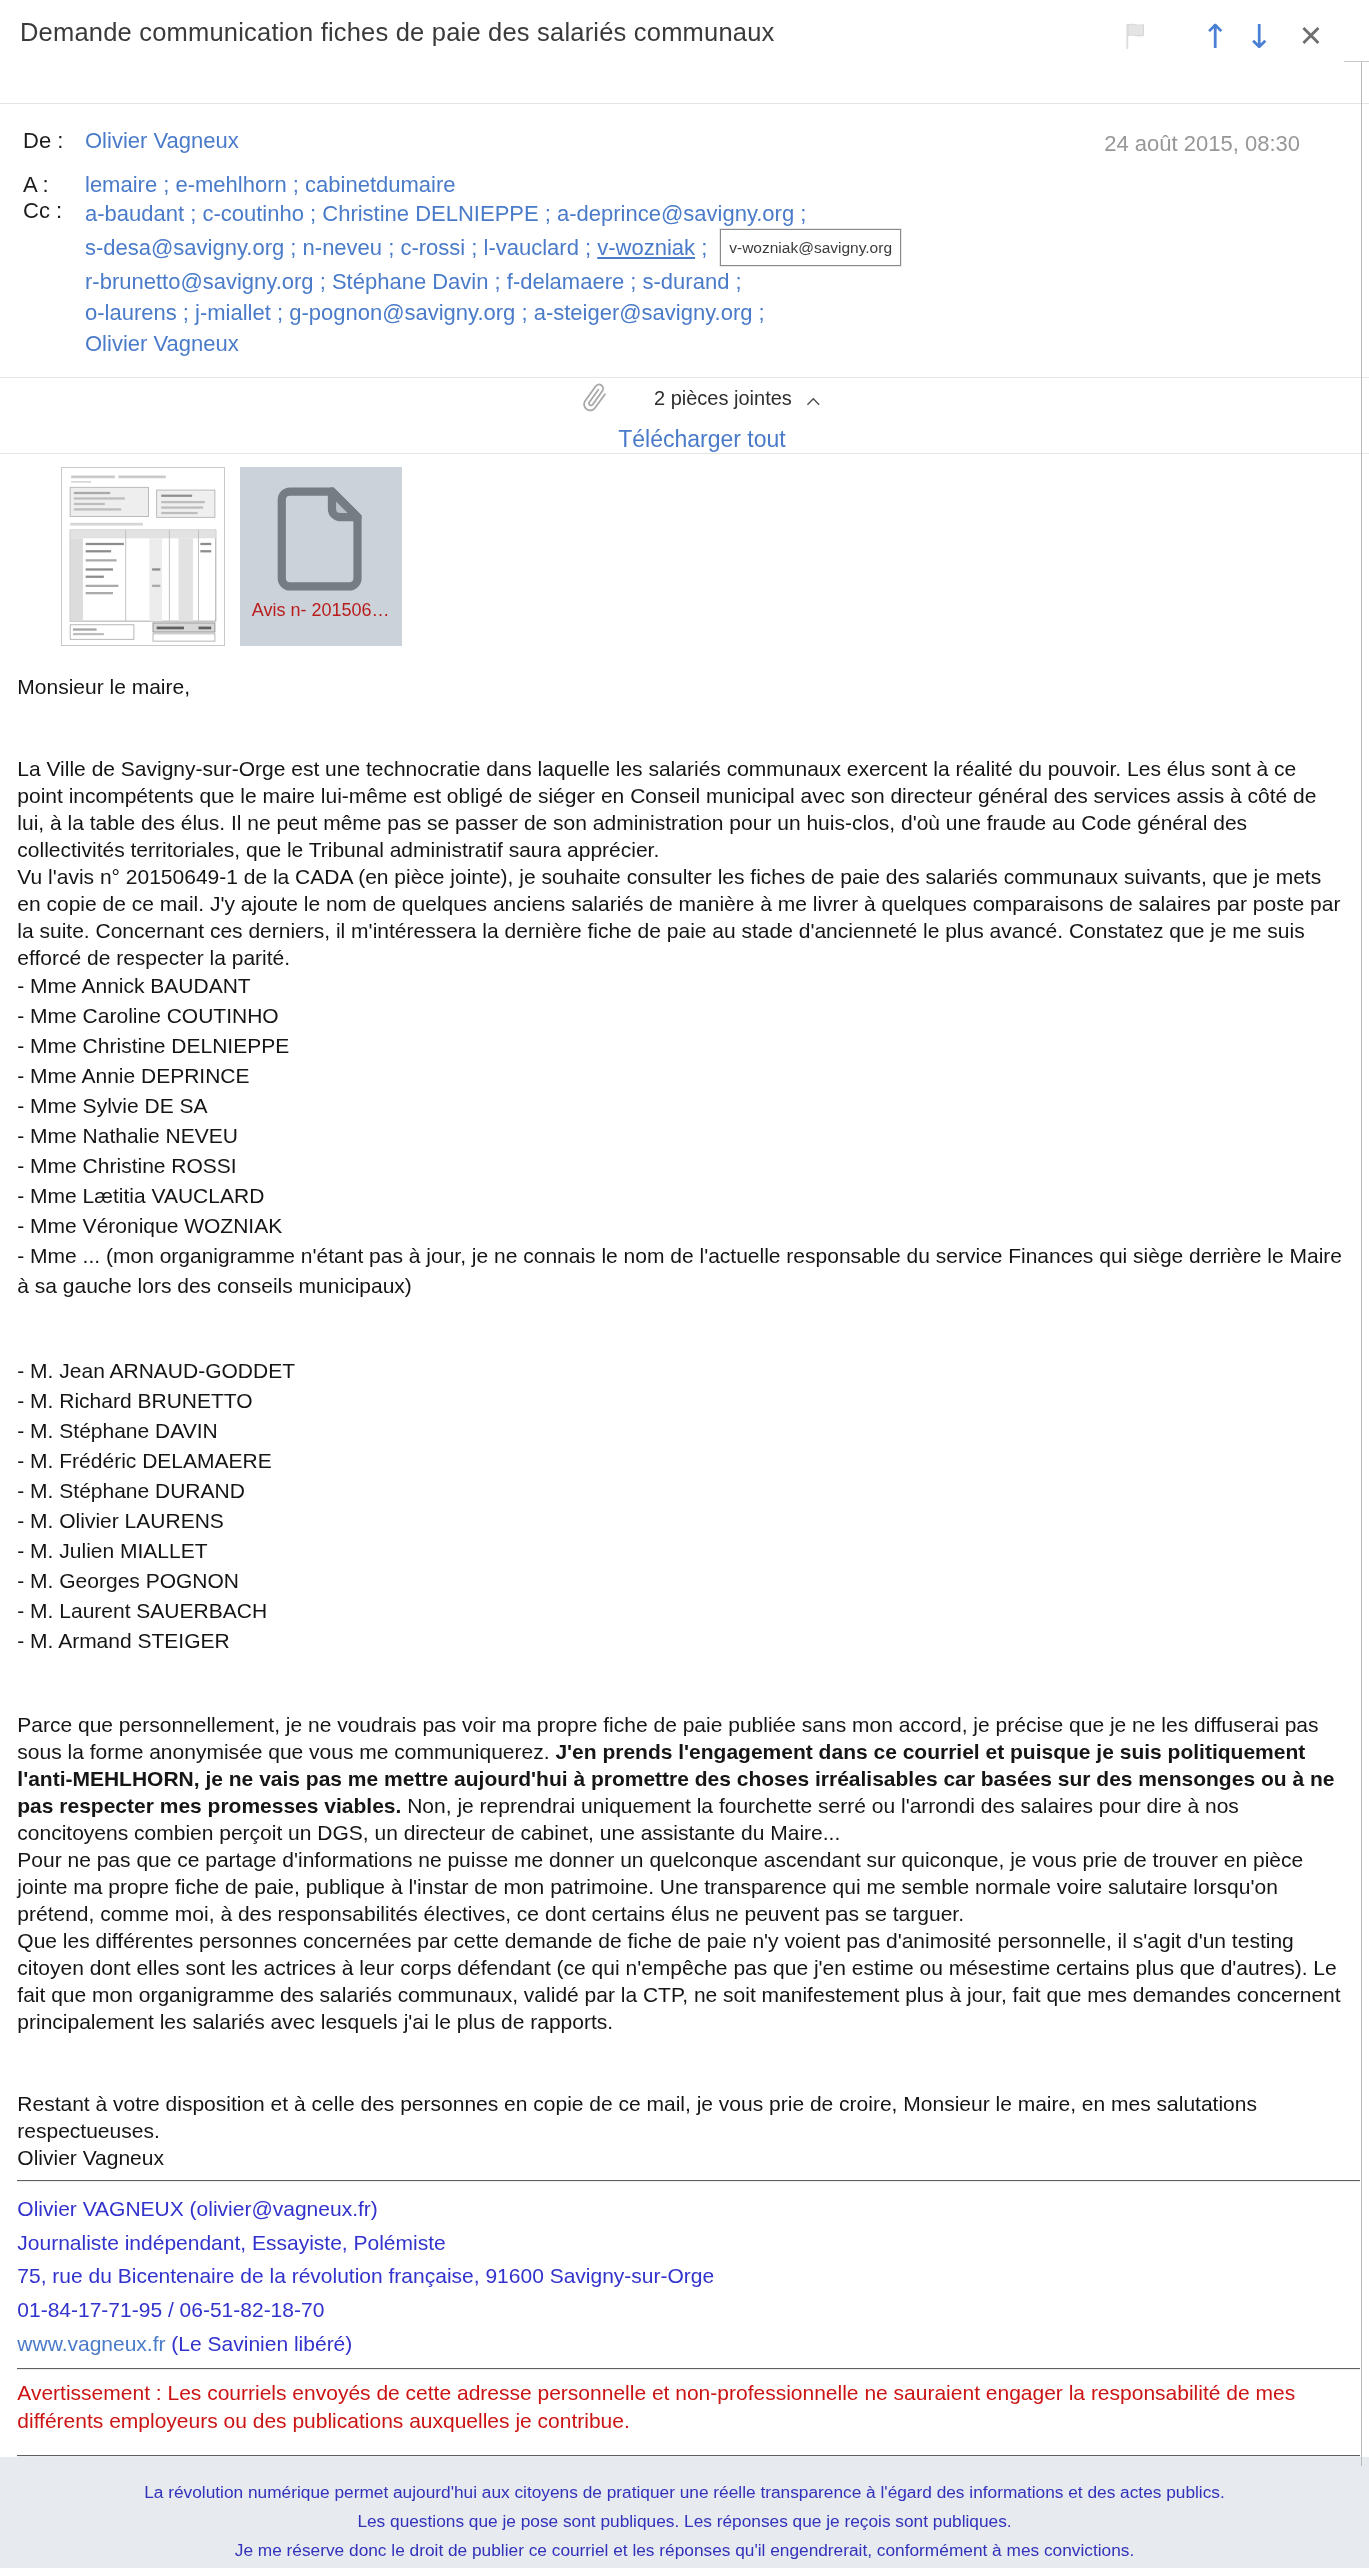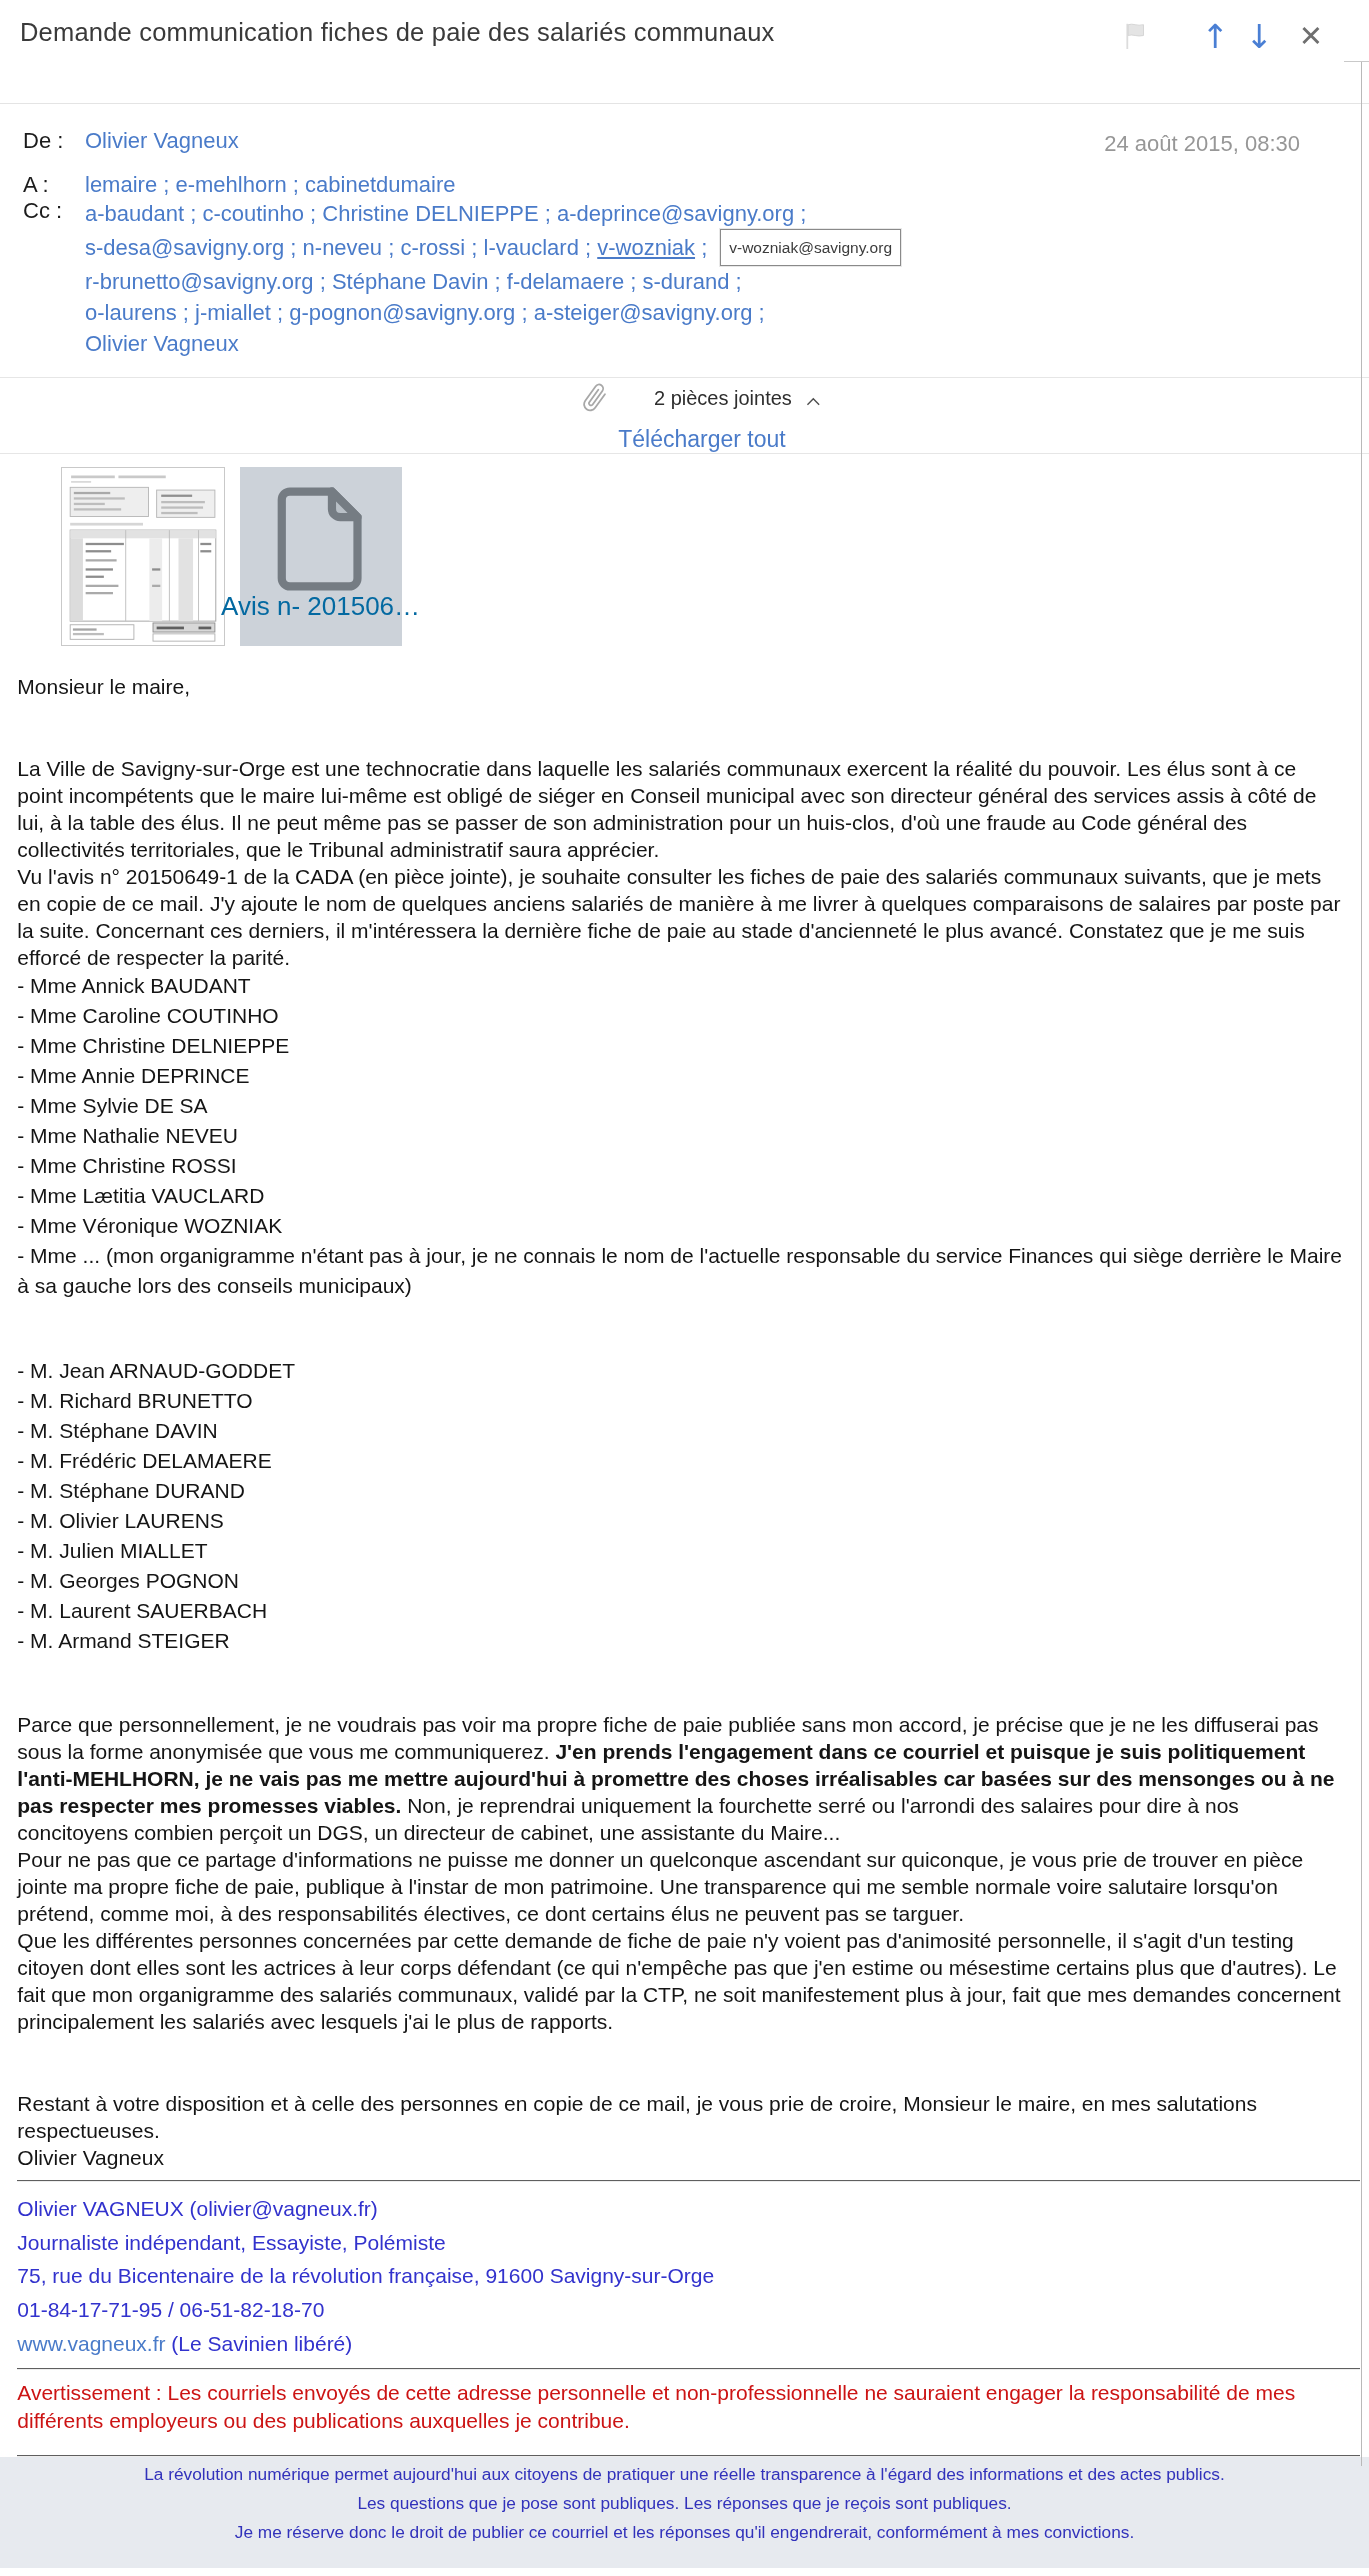--- a/index.html
+++ b/index.html
@@ -44,40 +44,40 @@
   .attach-count { font-size:20px; color:#2e2e2e; }
   .chev { margin-left:14.6px; margin-top:3.6px; }
   .download-all { color:#4a7bc9; font-size:23px; font-weight:300; background:none; border:none; cursor:pointer; }
 
   
   .thumbs { display:flex; padding:12.8px 0 0 61px; height:193px; }
   .thumb1 { width:164px; height:179px; background:#fff; border:0.9px solid #c9c9c9; cursor:pointer; }
   .thumb2 { width:162px; height:179px; background:#ccd2d9; margin-left:14.6px; cursor:pointer;
             display:flex; flex-direction:column; align-items:center; justify-content:flex-start; }
   .thumb2 svg { margin-top:20px; }
-  .thumb2-label { font-size:26px; color:#0369a1; font-weight:300; white-space:nowrap; }
+  .thumb2-label { margin-top:9px; font-size:18px; color:#b91c1c; font-weight:300; white-space:nowrap; }
 
   
   .mailbody { padding:25.5px 27px 0 17.3px; font-size:21px; line-height:27px; color:#151515; width:1369px; }
   .mailbody p { margin:0; }
   .gap2 { margin-top:55px !important; }
   .list { white-space:pre-line; line-height:30px; }
   .mailbody strong { font-weight:bold; }
 
   
   .rule { border:none; height:0; border-top:1.8px solid #5f5f5f; border-bottom:0.9px solid #ededed; margin:9px 9px 0 17.3px; }
   .sig { padding:11px 27px 0 17.3px; font-size:21px; line-height:31px; color:#3232cd; }
   .sig-line { margin-bottom:2.7px; }
   .sig a, .sig .weblink { color:#4a7bc9; text-decoration:none; cursor:pointer; }
 
   
   .warning { padding:9px 27px 11px 17.3px; color:#cc1414; font-size:21px; line-height:28px; }
 
   
-  .footer { background:#e7eaef; height:111px; text-align:center; padding-top:3px;
+  .footer { background:#e7eaef; height:111px; text-align:center; padding-top:21px;
             font-size:17.3px; line-height:29px; color:#3232bb; }
 
   
   .scroll-line { position:absolute; left:1361px; top:61px; width:0.9px; height:2405px; background:#b9b9b9; }
   .scroll-dash { position:absolute; right:0; top:61px; width:25.5px; height:0.9px; background:#c9c9c9; }
 </style>
 </head>
 <body>
 
 <div class="page">

